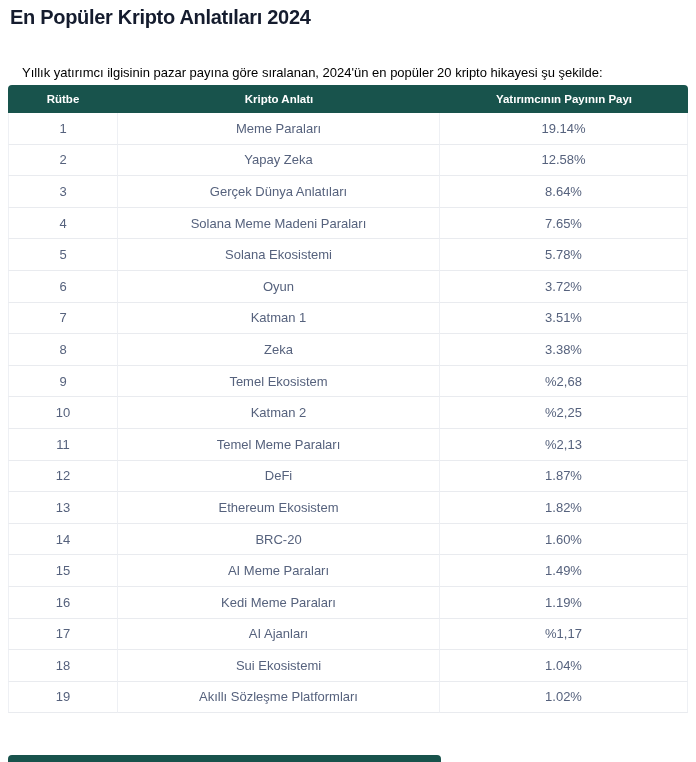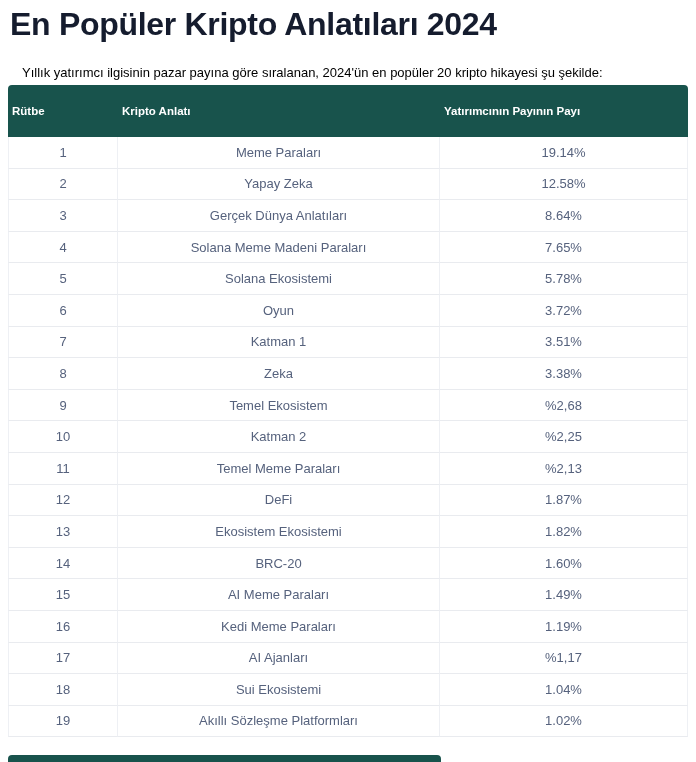--- a/index.html
+++ b/index.html
@@ -15,21 +15,21 @@
   .page {
     position: relative;
     width: 696px;
     height: 762px;
   }
   .page-title {
     position: absolute;
     left: 10px;
     top: 6px;
     margin: 0;
-    font-size: 32px;
+    font-size: 20px;
     font-weight: 800;
     letter-spacing: -0.3px;
     color: #151c2e;
   }
   .page-subtitle {
     position: absolute;
     left: 10px;
     top: 52px;
     margin: 12px;
     font-size: 13px;
@@ -47,22 +47,22 @@
   }
   table.narratives col.c-rank { width: 110px; }
   table.narratives col.c-narr { width: 322px; }
   table.narratives col.c-share { width: 248px; }
   table.narratives thead th {
     background: #18534c;
     color: #ffffff;
     font-size: 11.5px;
     font-weight: 700;
     height: 28px;
-    text-align: left;
-    padding: 12px 4px;
+    text-align: center;
+    padding: 0 4px;
     vertical-align: middle;
   }
   table.narratives thead th:first-child { border-radius: 4px 0 0 0; }
   table.narratives thead th:last-child { border-radius: 0 4px 0 0; }
   table.narratives tbody td {
     height: 30.6px;
     font-size: 13px;
     color: #56627d;
     text-align: center;
     vertical-align: middle;
@@ -163,21 +163,21 @@
           <td>Temel Meme Paraları</td>
           <td>%2,13</td>
         </tr>
         <tr>
           <td>12</td>
           <td>DeFi</td>
           <td>1.87%</td>
         </tr>
         <tr>
           <td>13</td>
-          <td>Ekosistem Ekosistemi</td>
+          <td>Ethereum Ekosistem</td>
           <td>1.82%</td>
         </tr>
         <tr>
           <td>14</td>
           <td>BRC-20</td>
           <td>1.60%</td>
         </tr>
         <tr>
           <td>15</td>
           <td>AI Meme Paraları</td>

